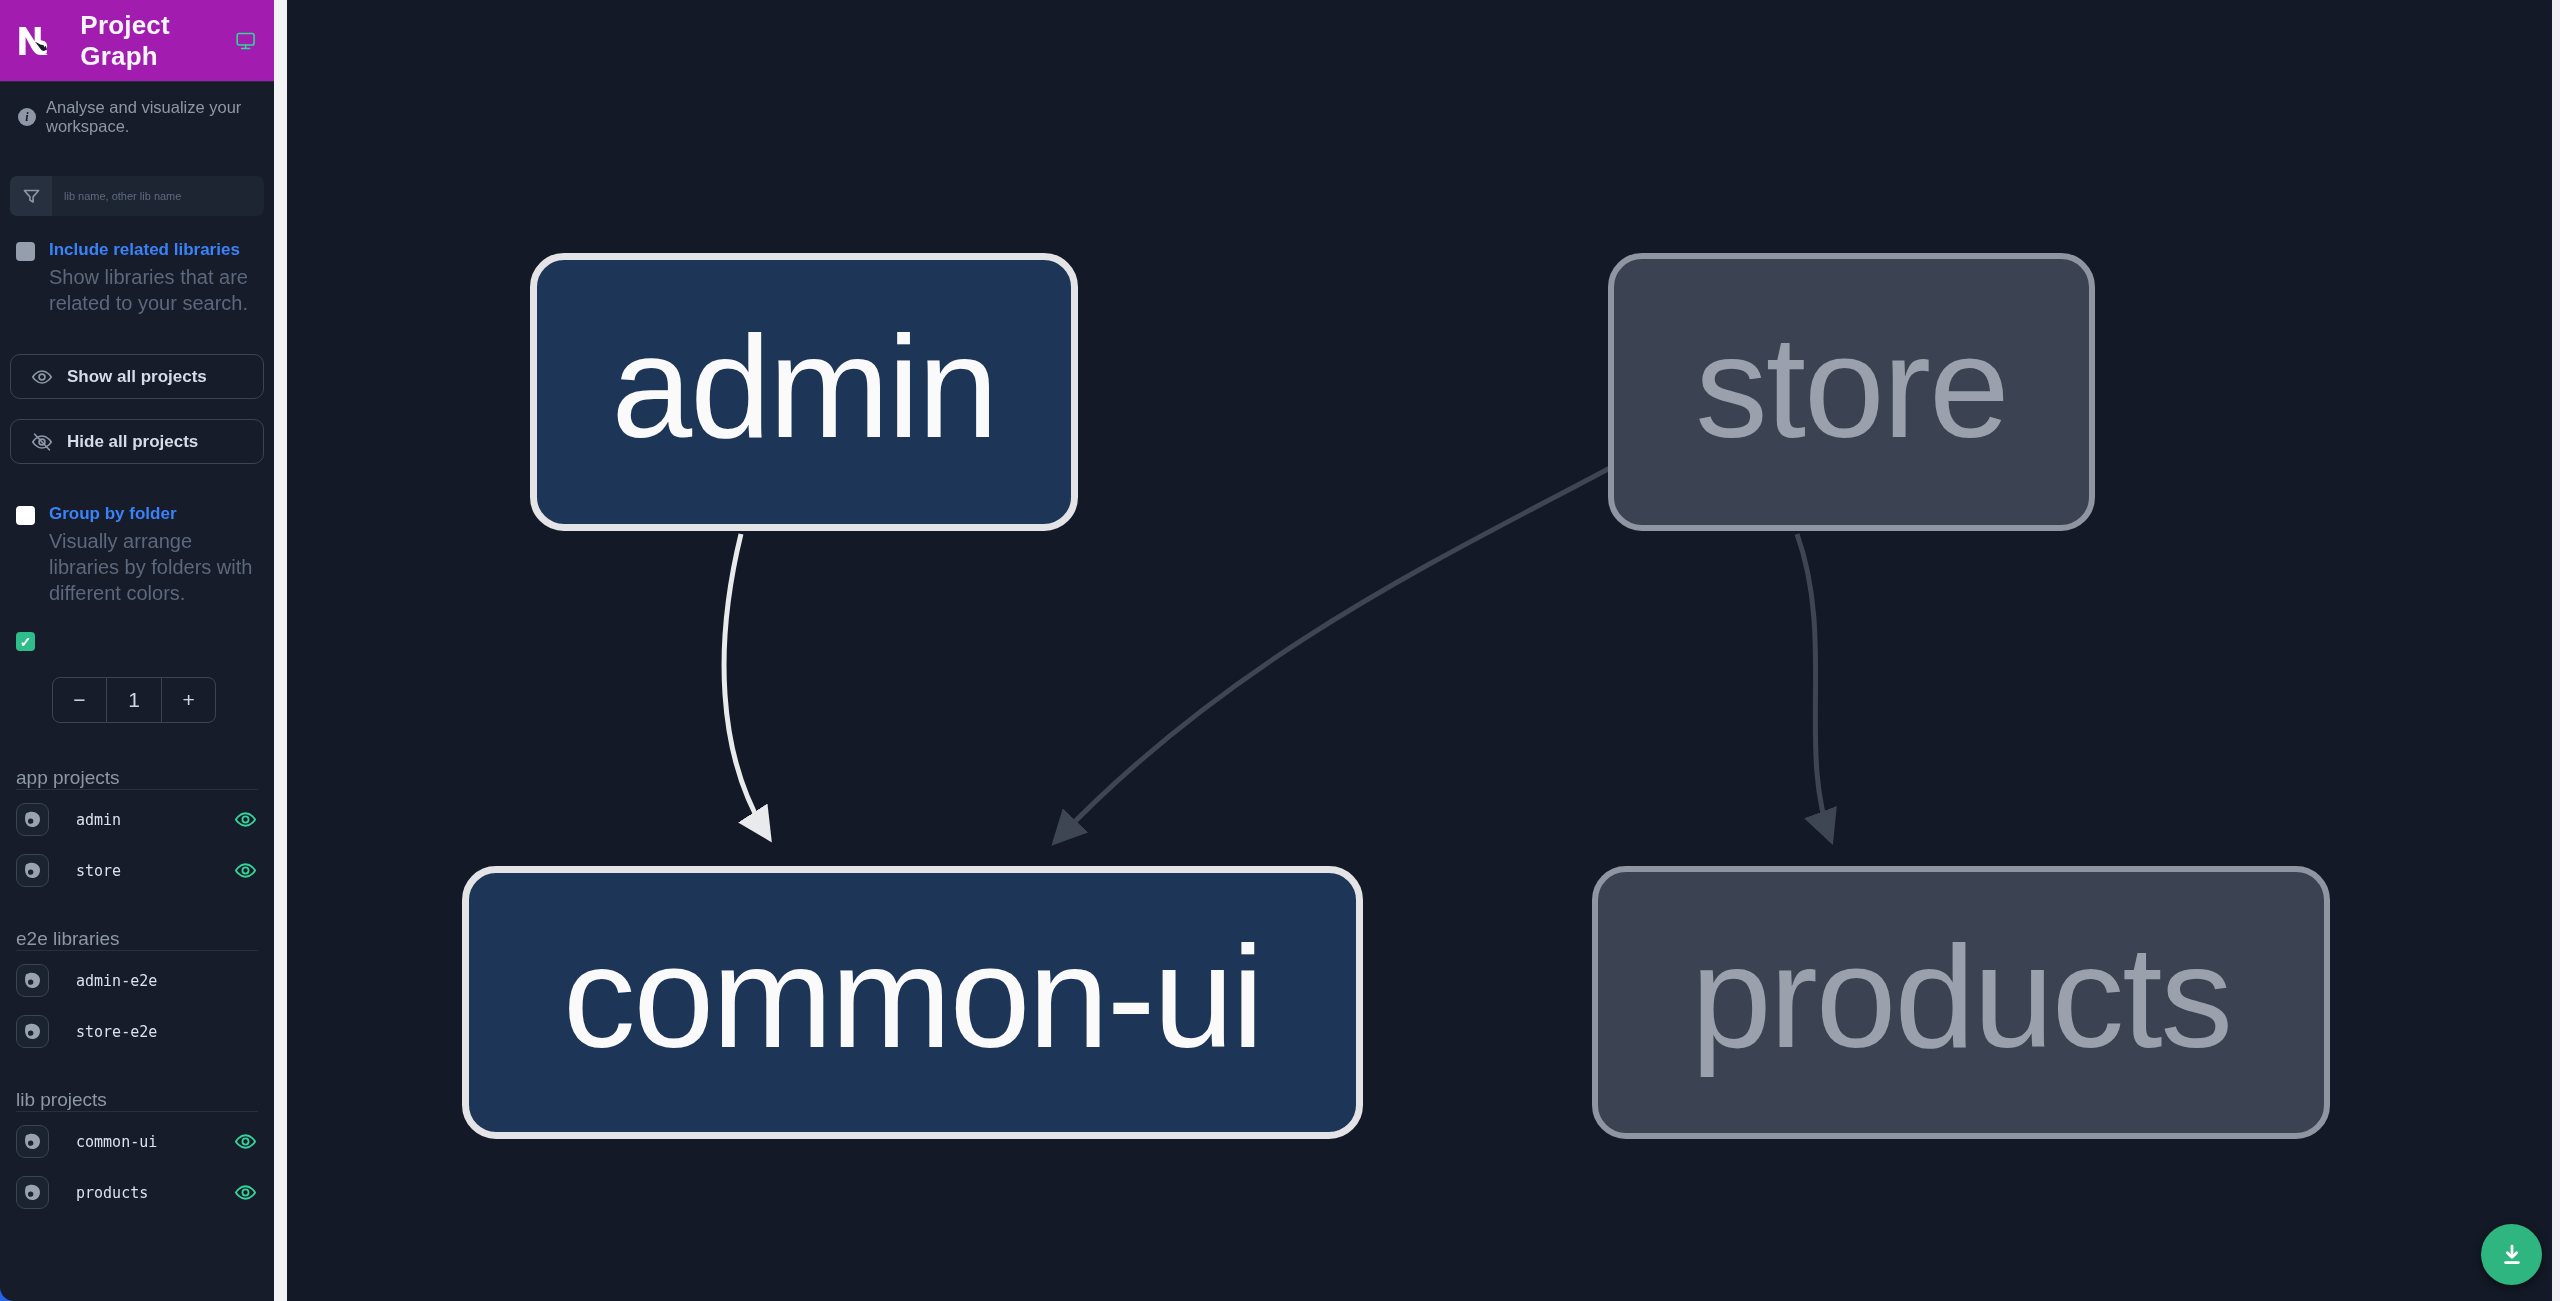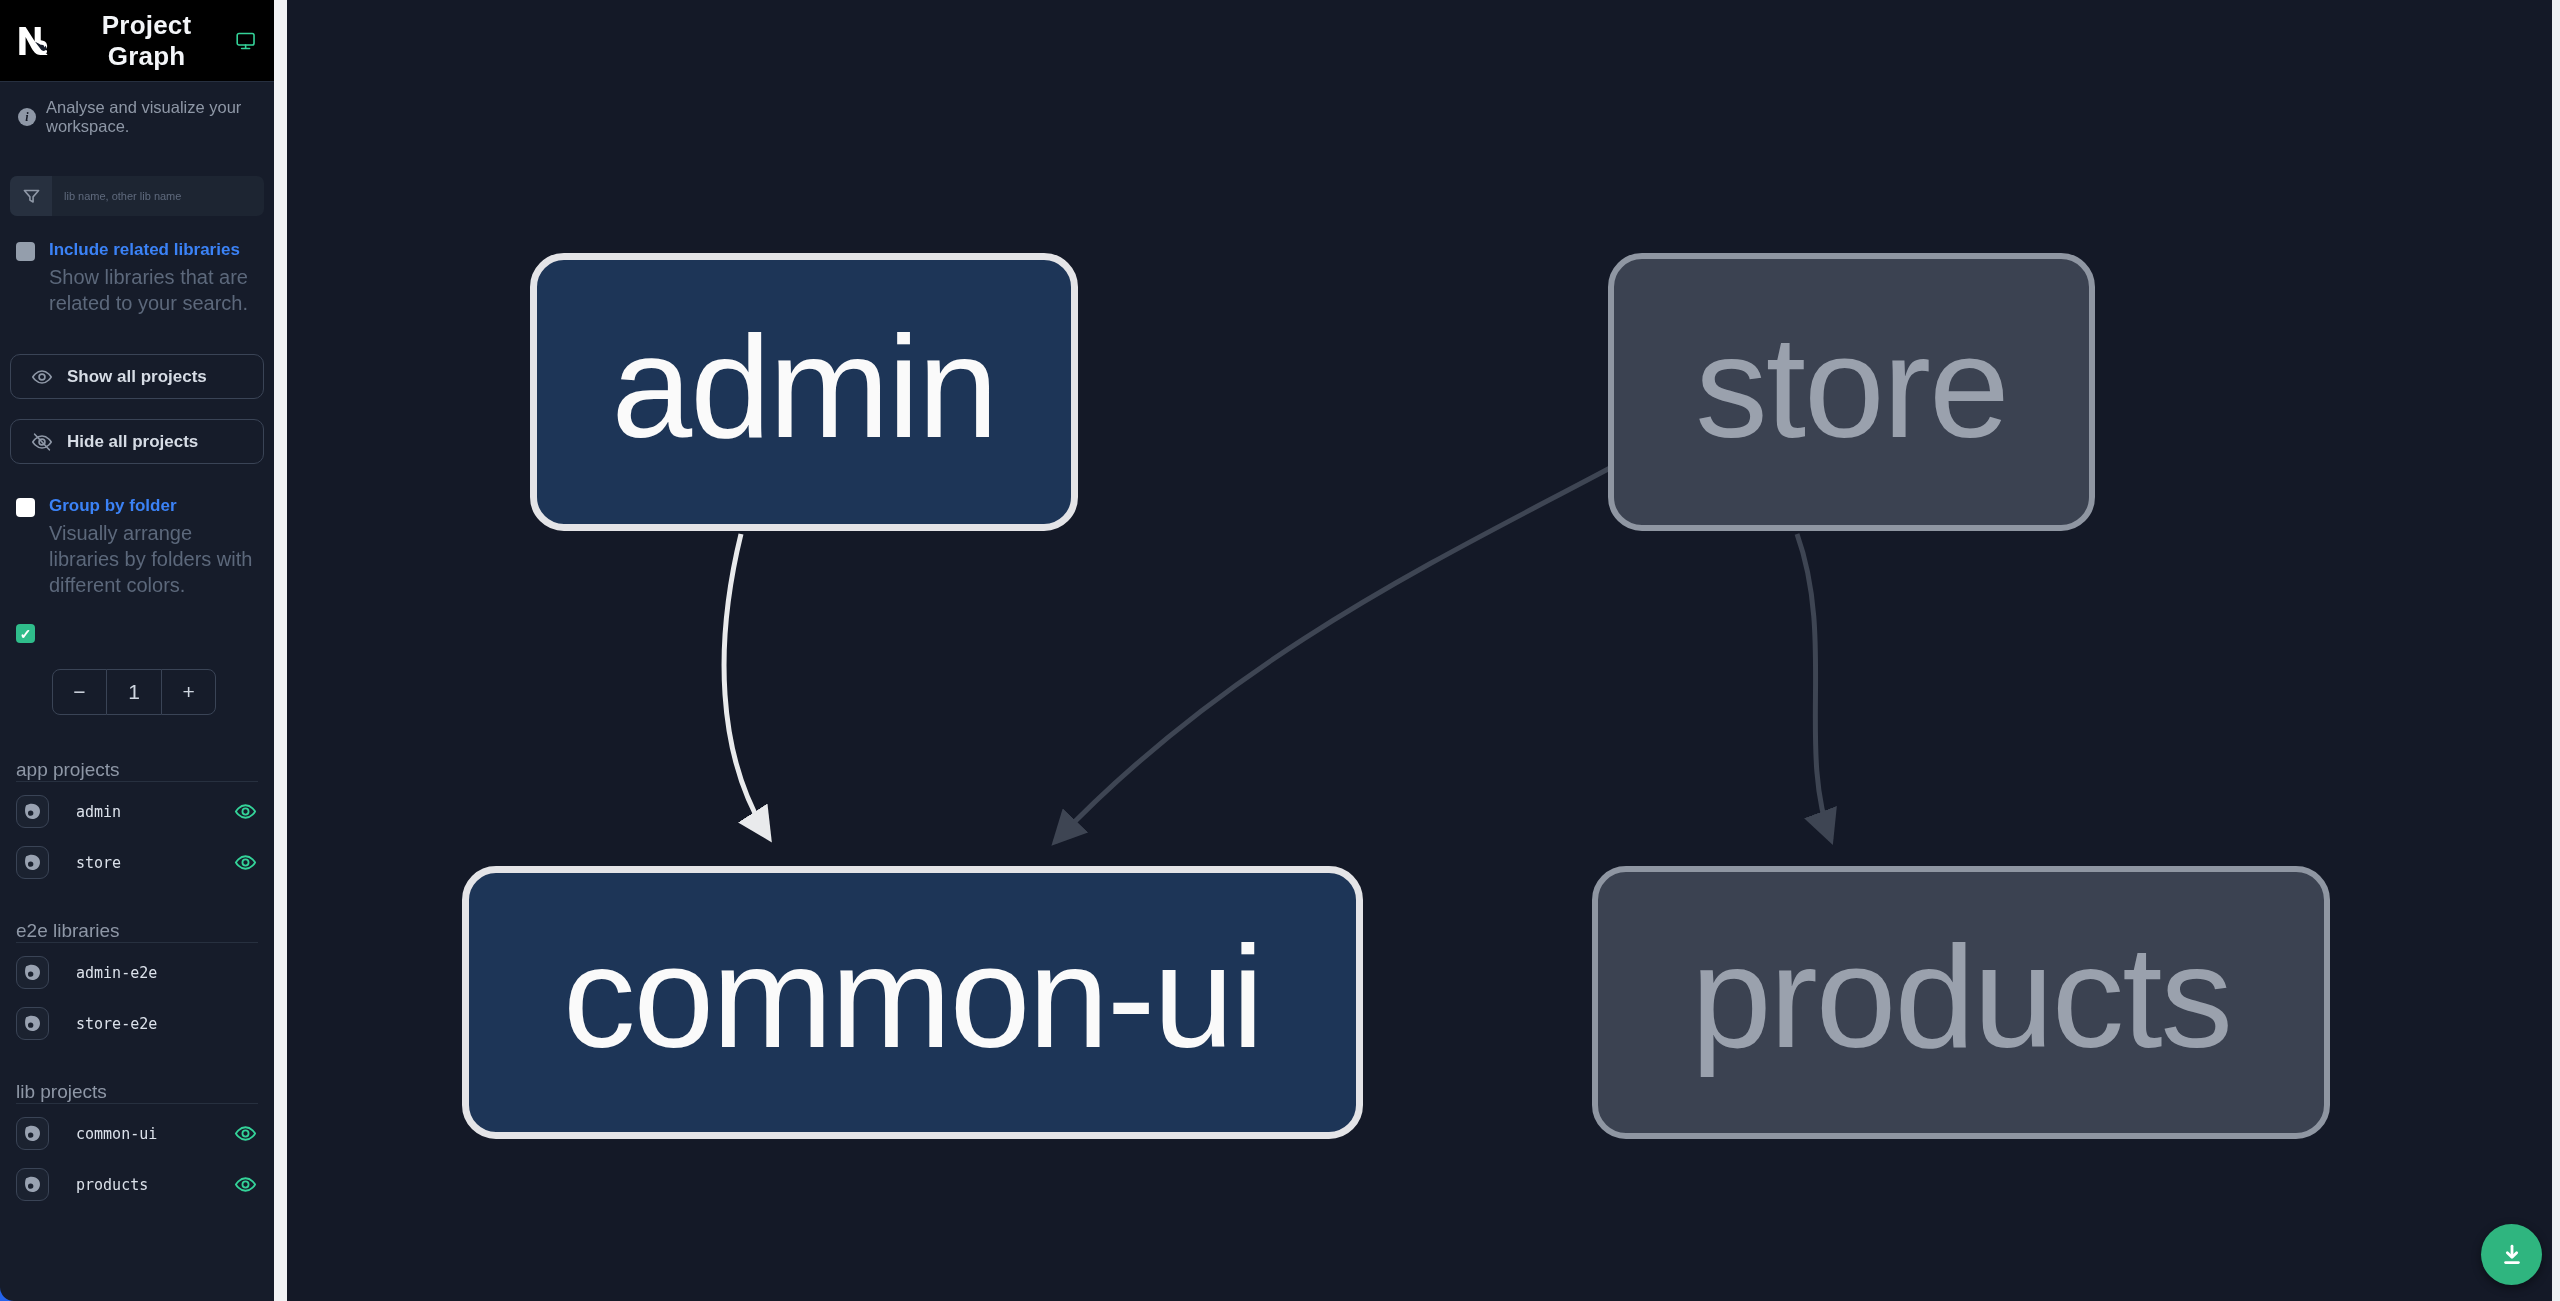--- a/index.html
+++ b/index.html
@@ -8,22 +8,22 @@
 
   
   .blue-corner { position:absolute; left:0; bottom:0; width:40px; height:14px; background:#2563eb; z-index:0; }
   .sidebar { position:absolute; left:0; top:0; width:274px; height:1301px; background:#161c2a;
              z-index:2; border-bottom-left-radius:14px; overflow:hidden; display:flex; flex-direction:column; }
   .divider { position:absolute; left:274px; top:0; width:13px; height:1301px; background:#f2f3f5; z-index:3; cursor:col-resize; }
   .canvas  { position:absolute; left:287px; top:0; width:2265px; height:1301px; background:#141927; z-index:1; }
   .vscroll { position:absolute; right:0; top:0; width:8px; height:1301px; background:#eef0f3; z-index:5; }
 
   
-  .sb-header { height:82px; min-height:82px; background:#000000; display:flex; align-items:center;
-               padding:0 18px; border-bottom:1px solid #262f3f;text-align:center; }
+  .sb-header { height:82px; min-height:82px; background:#a21caf; display:flex; align-items:center;
+               padding:0 18px; border-bottom:1px solid #262f3f; }
   .nx-logo { width:40px; height:40px; }
   .sb-title { color:#f3f5f8; font-size:26px; font-weight:700; margin-left:32px; letter-spacing:.2px; }
   .theme-icon { margin-left:22px; width:28px; height:28px; cursor:pointer; }
 
   .sb-info { display:flex; align-items:center; gap:10px; margin:16px 16px 0 18px;
              color:#8e97a6; font-size:16.5px; }
   .info-badge { width:18px; height:18px; border-radius:50%; background:#8e97a6; color:#141927;
                 font-size:12px; font-weight:700; display:flex; align-items:center; justify-content:center;
                 font-family:"Liberation Serif", serif; font-style:italic; flex:none; }
 
@@ -139,21 +139,21 @@
 
   <button class="sb-btn">
     <svg width="22" height="22" viewBox="0 0 24 24" fill="none" stroke="#8e97a6" stroke-width="1.8">
       <path d="M2 12s3.6-6.5 10-6.5S22 12 22 12s-3.6 6.5-10 6.5S2 12 2 12z"></path>
         <circle cx="12" cy="12" r="3.2"></circle>
         <path d="M4 3.5 20 20.5" stroke-linecap="round"></path>
     </svg>
     <span>Hide all projects</span>
   </button>
 
-  <div class="opt" style="margin-top:32px">
+  <div class="opt" style="margin-top:40px">
     <span class="cb cb-white"></span>
     <div>
       <div class="opt-label">Group by folder</div>
       <div class="opt-desc">Visually arrange libraries by folders with different colors.</div>
     </div>
   </div>
 
   <div class="opt">
     <span class="cb cb-green">
       <span>✓</span>

